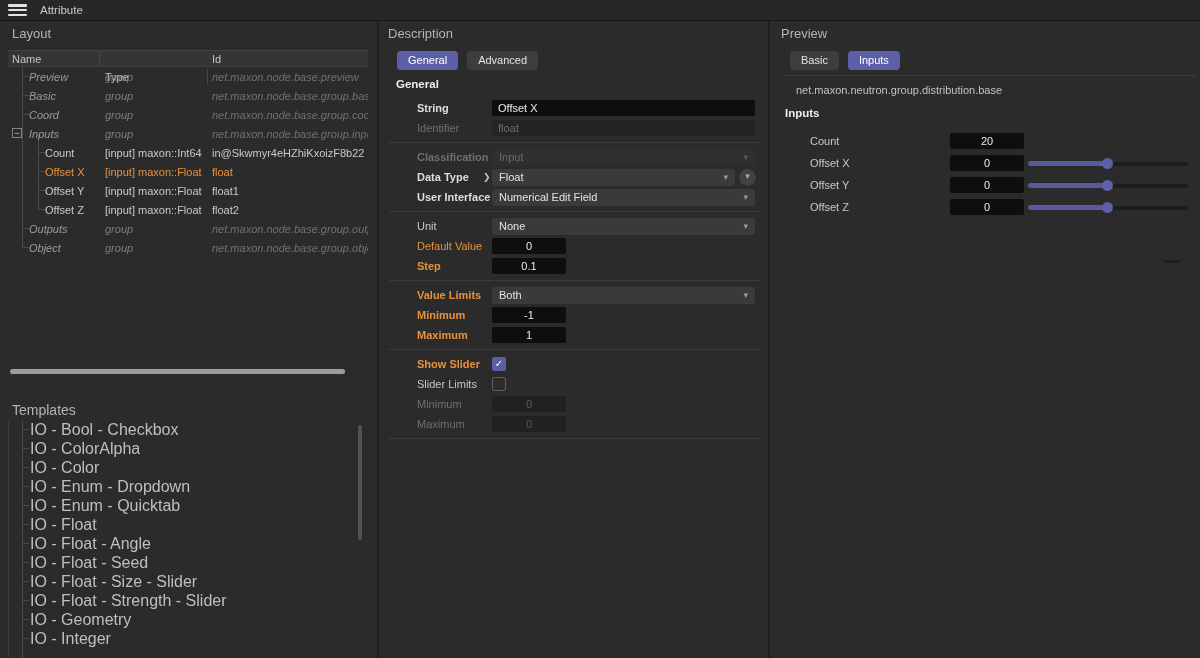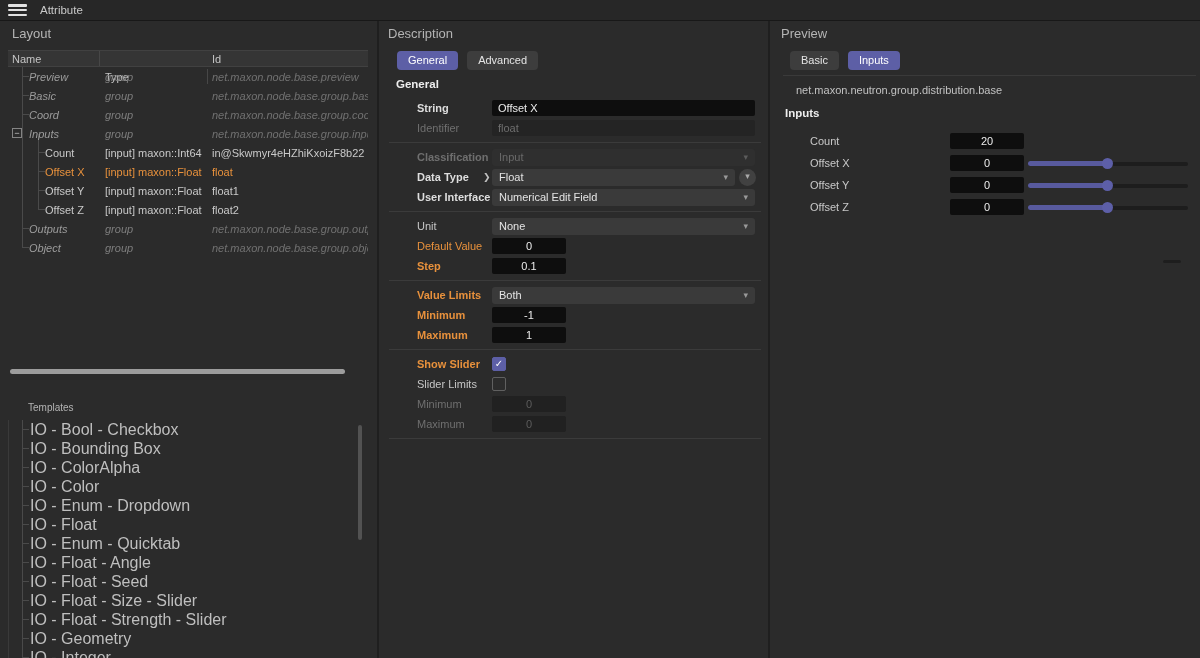--- a/index.html
+++ b/index.html
@@ -44,21 +44,21 @@
   .stub { position:absolute; top:9px; height:1px; width:7px; background:#4a4a4a; }
   .s1 { left:14px; } .s2 { left:30px; }
   .expbox { position:absolute; left:4px; top:4px; width:10px; height:10px; border:1px solid #848484; background:#2b2b2b; color:#cccccc; font-size:9px; line-height:8px; text-align:center; }
   .grp { font-style:italic; }
   .grp .cell-name { color:#9c9c9c; } .grp .cell-type { color:#7d7d7d; } .grp .cell-id { color:#717171; }
   .port .cell-name, .port .cell-type, .port .cell-id { color:#c9c9c9; }
   .sel .cell-name, .sel .cell-type, .sel .cell-id { color:#e8913c !important; }
 
   .hscroll { position:absolute; left:10px; top:348px; width:335px; height:5px; background:#9c9c9c; border-radius:3px; }
 
-  .templates-title { position:absolute; left:28px; top:381px; font-size:10px; color:#b4b4b4; }
+  .templates-title { position:absolute; left:12px; top:381px; font-size:14px; color:#b4b4b4; }
   .templates { position:absolute; left:8px; top:399px; right:9px; bottom:0; border-left:1px solid #3a3a3a; overflow:hidden; }
   .templates .tree-vline { position:absolute; left:13px; top:0; bottom:0; width:1px; background:#4a4a4a; }
   .tpl-row { height:19px; display:flex; align-items:center; font-size:16px; color:#bfbfbf; position:relative; padding-left:21px; white-space:nowrap; cursor:default; }
   .tpl-row::before { content:''; position:absolute; left:13px; top:9px; width:7px; height:1px; background:#4a4a4a; }
   .vscroll { position:absolute; right:6px; top:5px; width:4px; height:115px; background:#525252; border-radius:2px; }
 
   
   .tabs { display:flex; gap:9px; }
   .tabs-mid { margin:12px 0 0 18px; }
   .tabs-right { margin:12px 0 0 20px; }
@@ -183,26 +183,25 @@
               <div class="cell-id">net.maxon.node.base.group.object</div>
             </div>
           </div>
       </div>
       <div class="hscroll"></div>
       <div class="templates-title">Templates</div>
       <div class="templates">
         <div class="tree-vline"></div>
         <div id="tpl-rows">
             <div class="tpl-row">IO - Bool - Checkbox</div>
-            <div class="tpl-row">IO - Bounding Box</div>
             <div class="tpl-row">IO - ColorAlpha</div>
             <div class="tpl-row">IO - Color</div>
             <div class="tpl-row">IO - Enum - Dropdown</div>
+            <div class="tpl-row">IO - Enum - Quicktab</div>
             <div class="tpl-row">IO - Float</div>
-            <div class="tpl-row">IO - Enum - Quicktab</div>
             <div class="tpl-row">IO - Float - Angle</div>
             <div class="tpl-row">IO - Float - Seed</div>
             <div class="tpl-row">IO - Float - Size - Slider</div>
             <div class="tpl-row">IO - Float - Strength - Slider</div>
             <div class="tpl-row">IO - Geometry</div>
             <div class="tpl-row">IO - Integer</div>
           </div>
         <div class="vscroll"></div>
       </div>
     </div>

